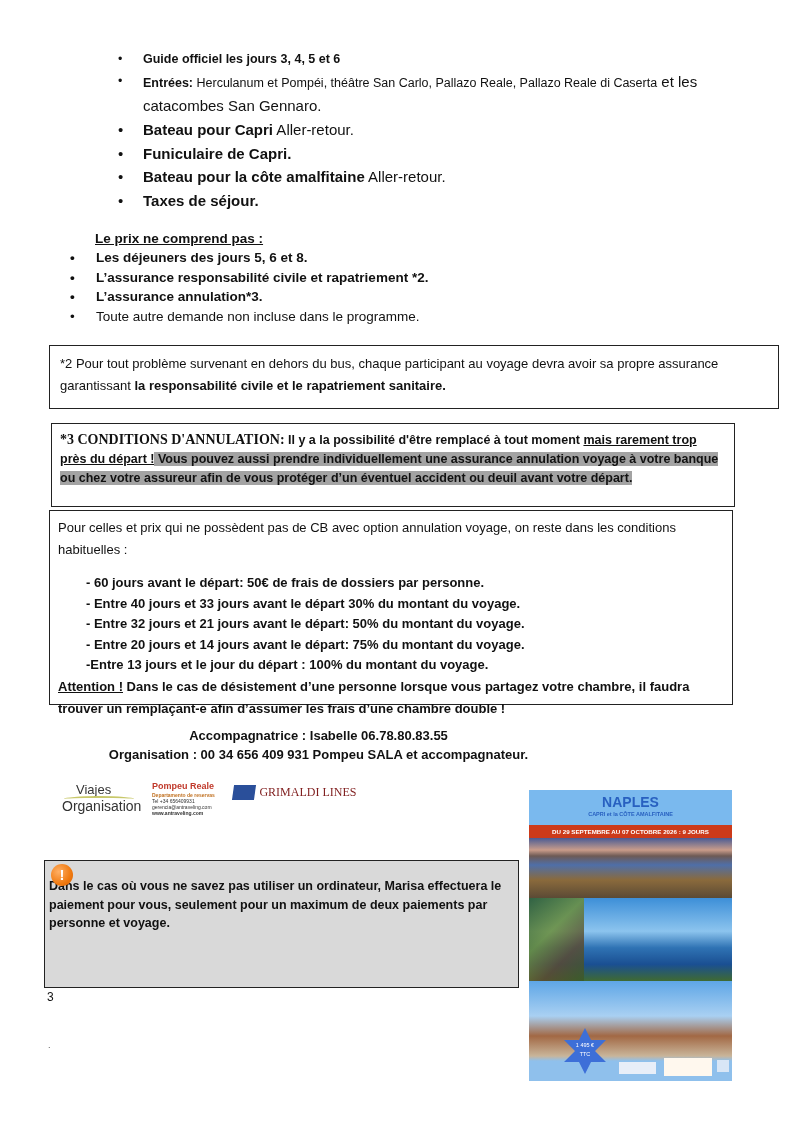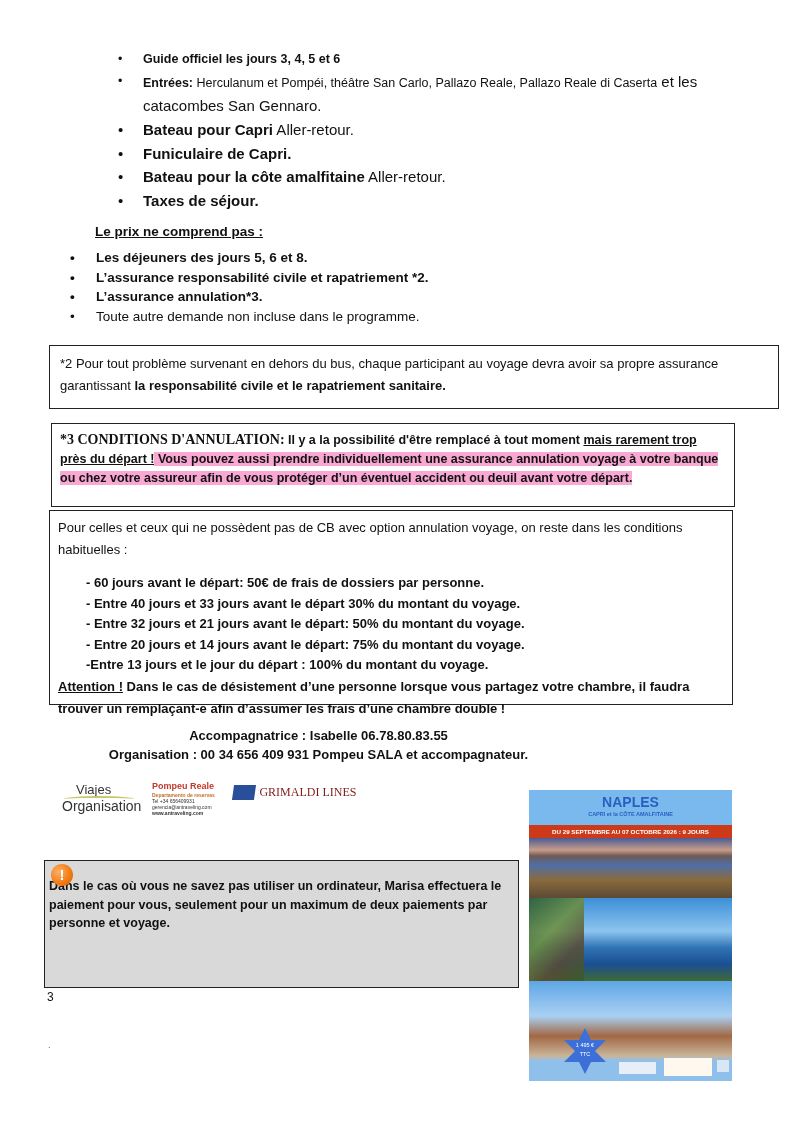--- a/index.html
+++ b/index.html
@@ -7,29 +7,29 @@
          font-family: "Liberation Sans", "DejaVu Sans", sans-serif; color: #111; }
   .abs { position: absolute; }
   
   .inc-list { left: 118px; top: 48px; width: 650px; margin: 0; padding: 0; list-style: none; }
   .inc-list li { position: relative; padding-left: 25px; }
   .inc-list li .bullet { position: absolute; left: 0; top: 0; }
   .s13 { font-size: 12.5px; line-height: 22px; }
   .s15 { font-size: 15px; line-height: 23.5px; }
   .b { font-weight: bold; }
   .u { text-decoration: underline; }
-  .excl-title { left: 95px; top: 224px; font-size: 13.5px; text-align: center; }
+  .excl-title { left: 95px; top: 231px; font-size: 13.5px; text-align: center; }
   .excl-list { left: 70px; top: 248px; margin: 0; padding: 0; list-style: none; }
   .excl-list li { position: relative; padding-left: 26px; font-size: 13.5px; line-height: 19.5px; }
   .excl-list li .bullet { position: absolute; left: 0; top: 0; }
   .box { border: 1.5px solid #222; box-sizing: border-box; }
   .box2 { left: 49px; top: 345px; width: 730px; height: 64px; padding: 7px 10px; font-size: 13px; line-height: 22px; }
   .box3 { left: 51px; top: 423px; width: 684px; height: 84px; padding: 6px 8px; font-size: 12.5px; line-height: 19px; }
   .serif { font-family: "Liberation Serif", "DejaVu Serif", serif; font-size: 14px; }
-  .hl { background: #f9a8d4; }
+  .hl { background: #a3a3a3; }
   .box4 { left: 49px; top: 510px; width: 684px; height: 195px; padding: 6px 8px; font-size: 13px; line-height: 22px; }
   .box4 .ind { padding-left: 28px; font-weight: bold; line-height: 20.5px; }
   .contact { left: 0; width: 637px; text-align: center; font-weight: bold; font-size: 13px; line-height: 19px; top: 726px; }
   .logo-viajes { left: 62px; top: 782px; width: 80px; height: 40px; }
   .logo-pompeu { left: 152px; top: 781px; width: 80px; height: 42px; font-size: 5px; line-height: 6px; color: #333; }
   .logo-grimaldi { left: 233px; top: 783px; width: 140px; height: 20px; }
   .pay-box { left: 44px; top: 860px; width: 475px; height: 128px; background: #d9d9d9; border: 1.5px solid #222;
              box-sizing: border-box; padding: 16px 4px 4px 4px; font-size: 12.5px; line-height: 18.5px; font-weight: bold; }
   .warn-icon { position: absolute; left: 6px; top: 3px; width: 22px; height: 22px; border-radius: 50%;
                background: radial-gradient(circle at 35% 35%, #ffb066, #f07a10 60%, #d65f00);
@@ -96,21 +96,21 @@
 
 <div class="abs box box2">
   <span>*2 Pour tout problème survenant en dehors du bus, chaque participant au voyage devra  avoir sa propre assurance garantissant </span><span class="b">la responsabilité civile et le rapatriement sanitaire.</span>
 </div>
 
 <div class="abs box box3">
   <span class="serif b">*3 CONDITIONS D'ANNULATION:</span><span class="b"> Il y a la possibilité d'être remplacé à tout moment </span><span class="b u">mais rarement trop près du départ !</span><span class="b hl"> Vous pouvez aussi prendre individuellement une assurance annulation voyage à votre banque ou chez votre assureur afin de vous protéger d’un éventuel accident ou deuil avant votre départ.</span>
 </div>
 
 <div class="abs box box4">
-  <div>Pour celles et ceux qui ne possèdent  pas de CB avec option annulation voyage, on reste dans les conditions habituelles :</div>
+  <div>Pour celles et prix qui ne possèdent  pas de CB avec option annulation voyage, on reste dans les conditions habituelles :</div>
   <div class="ind" style="margin-top:12px">- 60 jours avant le départ: 50€ de frais de dossiers par personne.</div>
   <div class="ind"> - Entre 40 jours et 33  jours avant le départ 30% du montant du voyage.</div>
   <div class="ind">- Entre 32 jours et 21 jours avant le départ: 50% du montant du voyage.</div>
   <div class="ind">- Entre 20 jours et 14 jours avant le départ: 75% du montant du voyage.</div>
   <div class="ind">-Entre 13 jours et le jour du départ : 100% du montant du voyage.</div>
   <div class="b"><span class="u">Attention !</span><span> Dans le cas de désistement d’une personne lorsque vous partagez votre chambre, il faudra trouver un remplaçant-e afin d’assumer les frais d’une chambre double !</span></div>
 </div>
 
 <div class="abs contact">
   <div>Accompagnatrice : Isabelle 06.78.80.83.55</div>

